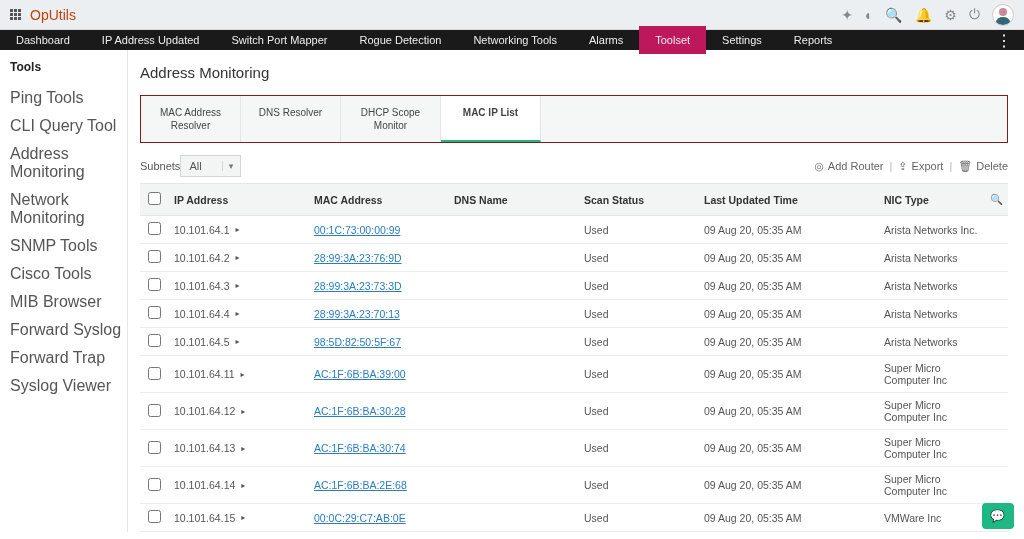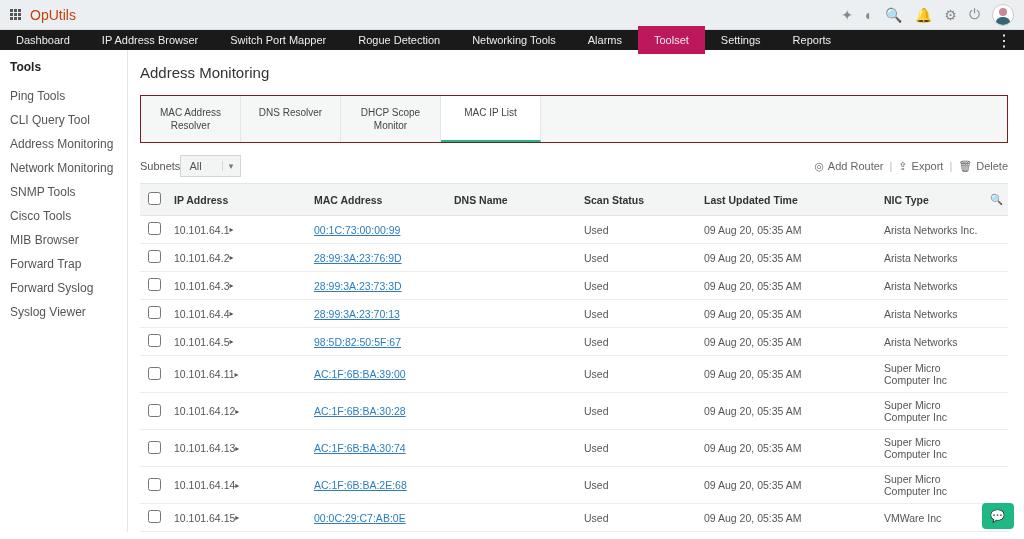--- a/index.html
+++ b/index.html
@@ -17,44 +17,44 @@
   
   .navbar { display:flex; align-items:center; justify-content:space-between; background:#1a1a1a; color:#ddd; height:20px; padding:0 4px 0 0; }
   .nav-items{display:flex;}
   .nav-item { padding:0 16px; font-size:11px; line-height:28px; cursor:pointer; color:#eee;}
   .nav-item.active { background:#be185d; }
   .nav-more { color:#fff; padding:0 8px; font-size:16px; cursor:pointer;}
   
   .layout { display:flex; }
   .sidebar { width:128px; border-right:1px solid #e6e6e6; padding:10px 0 0 10px; min-height:480px;}
   .sidebar h4 { font-size:12px; font-weight:bold; color:#222; margin-bottom:10px;}
-  .side-link { display:block; font-size:12px; color:#555; padding:5px 0; cursor:pointer;}
+  .side-link { display:block; font-size:16px; color:#555; padding:5px 0; cursor:pointer;}
   .main { flex:1; padding:14px 16px 0 12px; }
   .page-title { font-size:15px; color:#333; font-weight:500; margin-bottom:14px;}
   
   .tabs { display:flex; background:#f5f7f7; border:1px solid #7f1d1d;}
   .tab { flex:none; width:100px; text-align:center; font-size:10px; color:#444; padding:10px 4px; cursor:pointer; border-right:1px solid #e4e6e6; line-height:1.3;}
-  .tab.active { background:#fff; border-bottom:2px solid #1fb885; font-weight:normal;}
+  .tab.active { background:#fff; border-bottom:2px solid #1fb885; font-weight:bold;}
   
   .toolbar { display:flex; align-items:center; justify-content:space-between; margin:12px 0 6px; font-size:11px; color:#555;}
   .tool-left{display:flex; align-items:center; gap:0;}
   .dropdown { display:flex; align-items:center; border:1px solid #d4d6d6; background:#f3f4f4; height:22px;}
   .dropdown .dd-val{ padding:0 20px 0 8px;}
   .dropdown .dd-caret{ border-left:1px solid #d4d6d6; width:18px; text-align:center; font-size:9px; color:#777;}
   .tool-right{display:flex; align-items:center; gap:6px; color:#666; font-size:11px;}
   .tool-right span.sep{ color:#bbb; }
   .tool-right .action{cursor:pointer; display:flex; align-items:center; gap:4px;}
   
   table { width:100%; border-collapse:collapse; table-layout:fixed; font-size:10.5px;}
   thead th { text-align:left; background:#f3f4f4; border-top:1px solid #e4e6e6; border-bottom:1px solid #e4e6e6; padding:8px 6px; color:#333; font-weight:bold;}
   tbody td { border-bottom:1px solid #eceded; padding:6px 6px; color:#555; }
   .chk { width:28px; text-align:center;}
   input[type=checkbox]{ accent-color:#888; }
   .mac-link { color:#2c7cbf; text-decoration:underline; cursor:pointer;}
-  .ip-cell{ display:flex; align-items:center; gap:0;}
+  .ip-cell{ display:flex; align-items:center; gap:6px;}
   .expand-caret{ font-size:8px; color:#555; cursor:pointer;}
   .col-search{ width:24px; text-align:center; color:#888;}
   
   .fab { position:fixed; right:10px; bottom:10px; width:32px; height:26px; background:#1fb885; border-radius:4px; display:flex; align-items:center; justify-content:center; color:#fff; cursor:pointer;}
 </style>
 </head>
 <body>
 
 <div class="topbar">
   <div class="brand">
@@ -78,21 +78,21 @@
     <span class="top-ico">🔔</span>
     <span class="top-ico">⚙</span>
     <span class="top-ico">⏻</span>
     <div class="avatar"></div>
   </div>
 </div>
 
 <div class="navbar">
   <div class="nav-items" id="nav-items">
       <div class="nav-item">Dashboard</div>
-      <div class="nav-item">IP Address Browser</div>
+      <div class="nav-item">IP Address Updated</div>
       <div class="nav-item">Switch Port Mapper</div>
       <div class="nav-item">Rogue Detection</div>
       <div class="nav-item">Networking Tools</div>
       <div class="nav-item">Alarms</div>
       <div class="nav-item active">Toolset</div>
       <div class="nav-item">Settings</div>
       <div class="nav-item">Reports</div>
     </div>
   <div class="nav-more">⋮</div>
 </div>
@@ -101,22 +101,22 @@
   <div class="sidebar">
     <h4>Tools</h4>
     <div id="side-links">
         <div class="side-link">Ping Tools</div>
         <div class="side-link">CLI Query Tool</div>
         <div class="side-link">Address Monitoring</div>
         <div class="side-link">Network Monitoring</div>
         <div class="side-link">SNMP Tools</div>
         <div class="side-link">Cisco Tools</div>
         <div class="side-link">MIB Browser</div>
+        <div class="side-link">Forward Syslog</div>
         <div class="side-link">Forward Trap</div>
-        <div class="side-link">Forward Syslog</div>
         <div class="side-link">Syslog Viewer</div>
       </div>
   </div>
 
   <div class="main">
     <div class="page-title">Address Monitoring</div>
 
     <div class="tabs" id="tabs">
         <div class="tab">MAC Address Resolver</div>
         <div class="tab">DNS Resolver</div>

